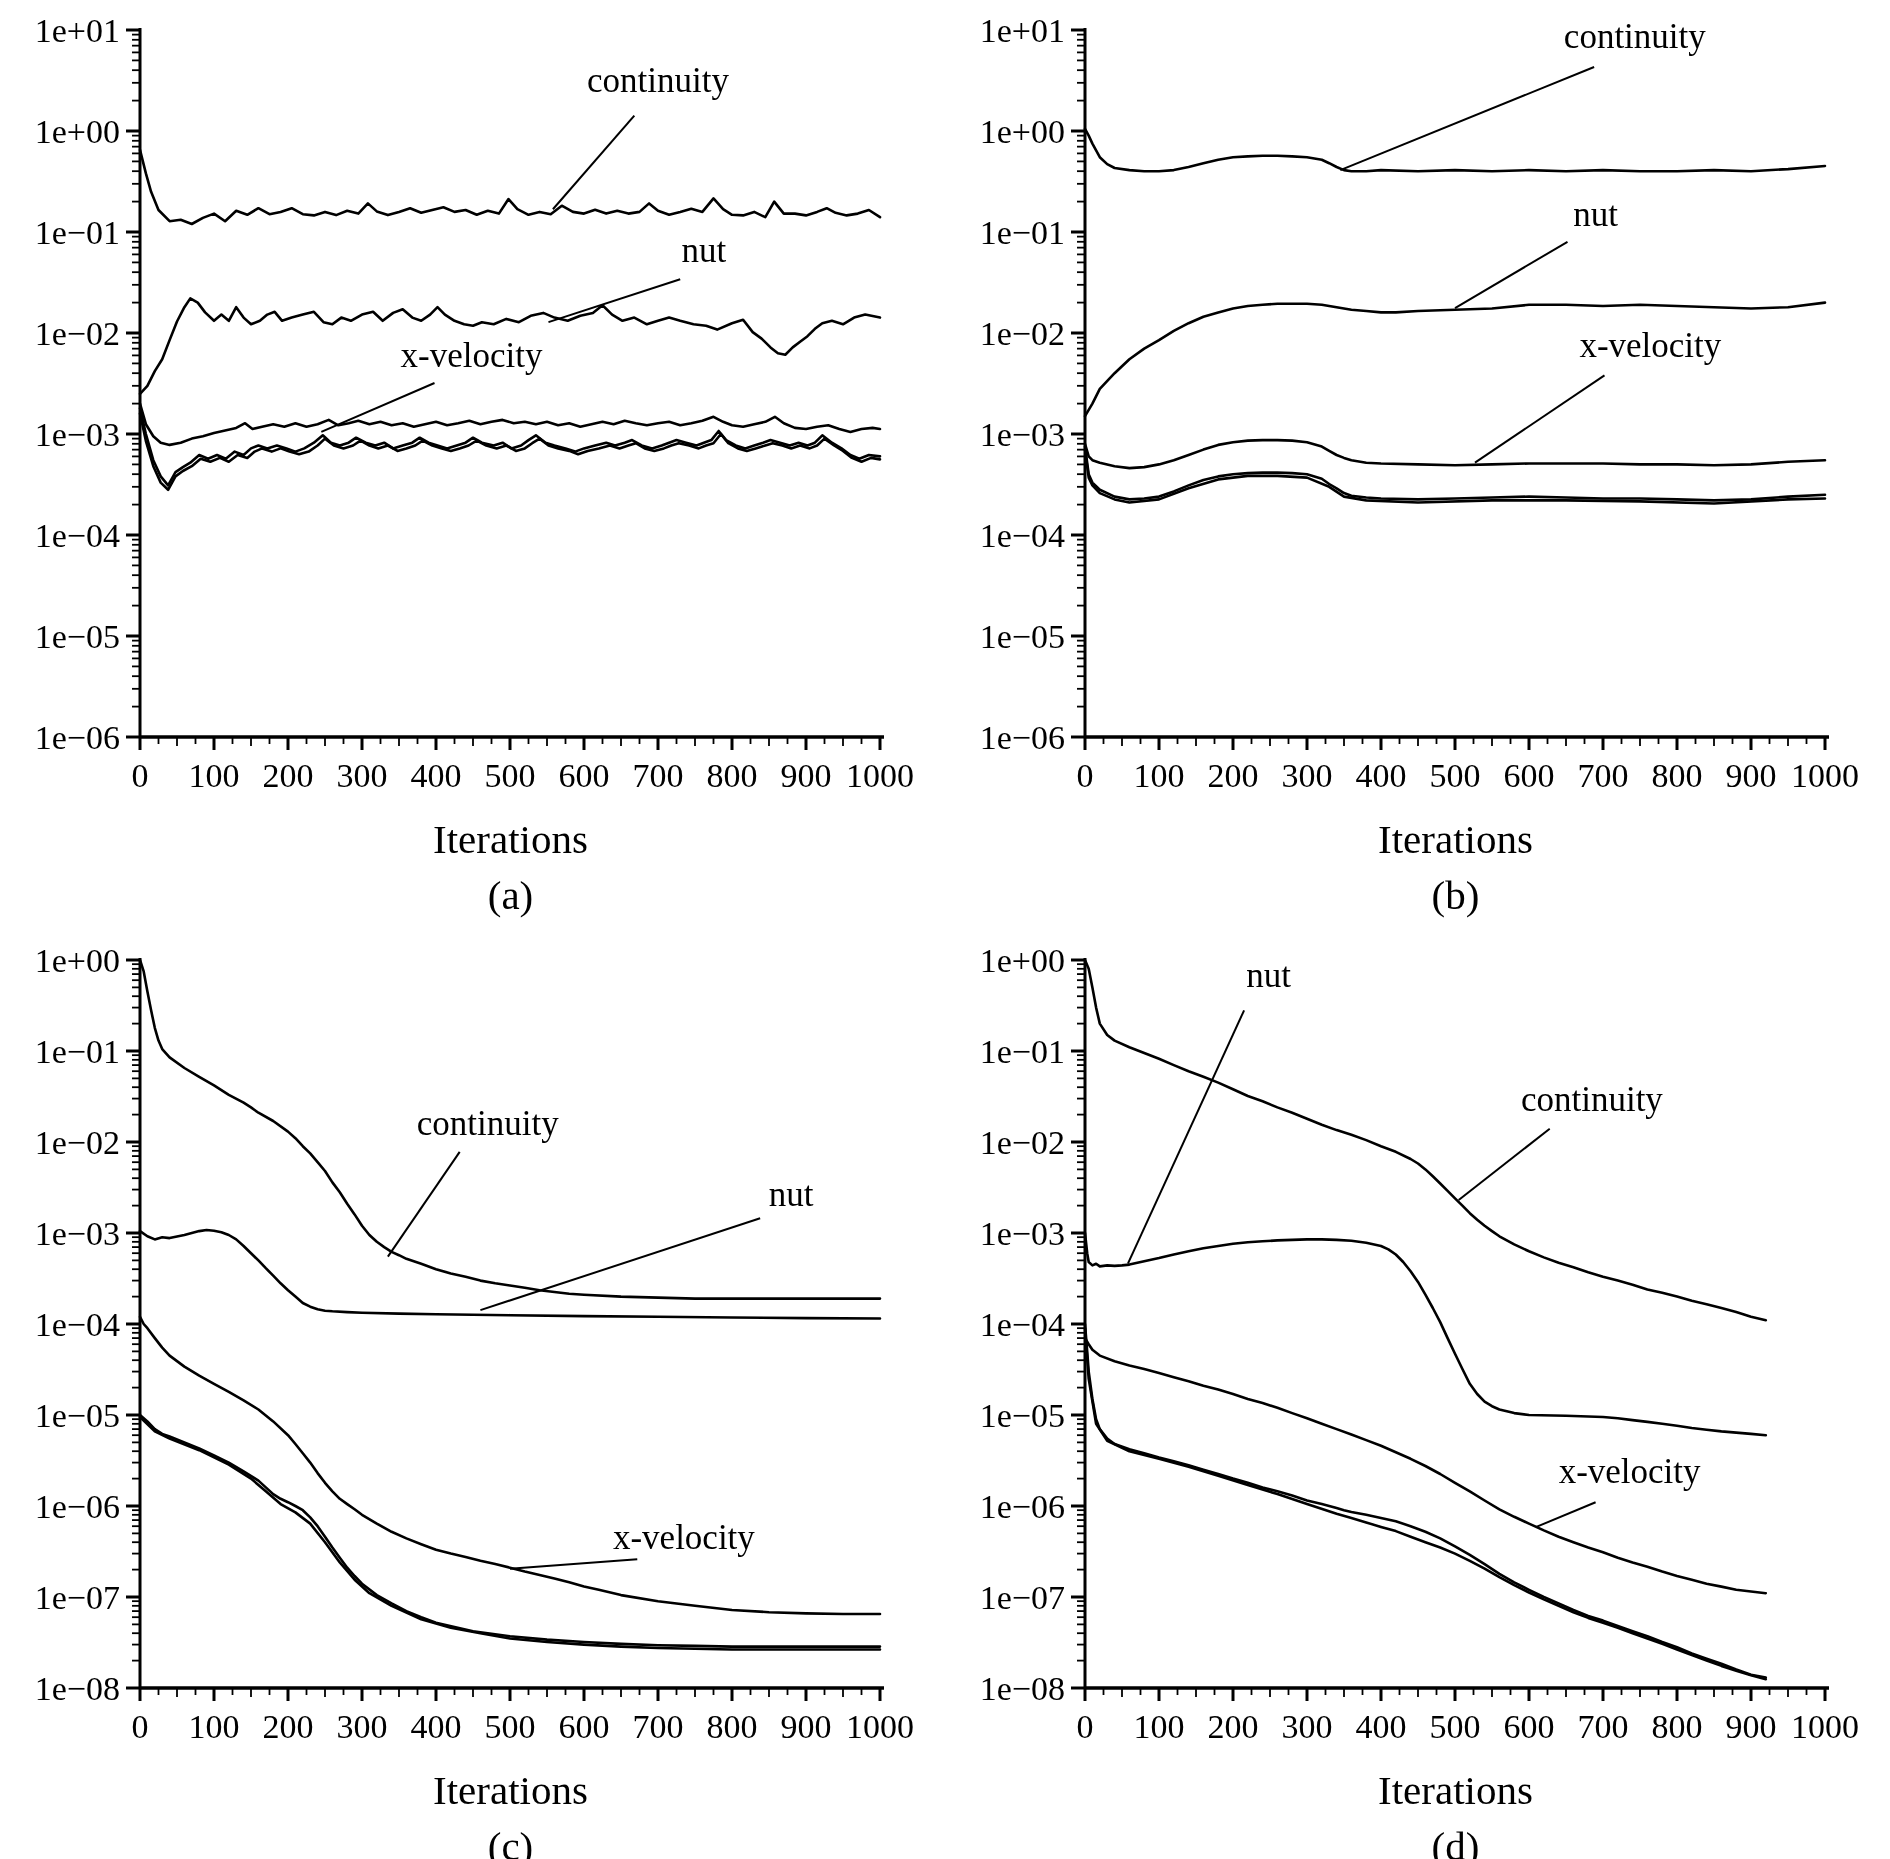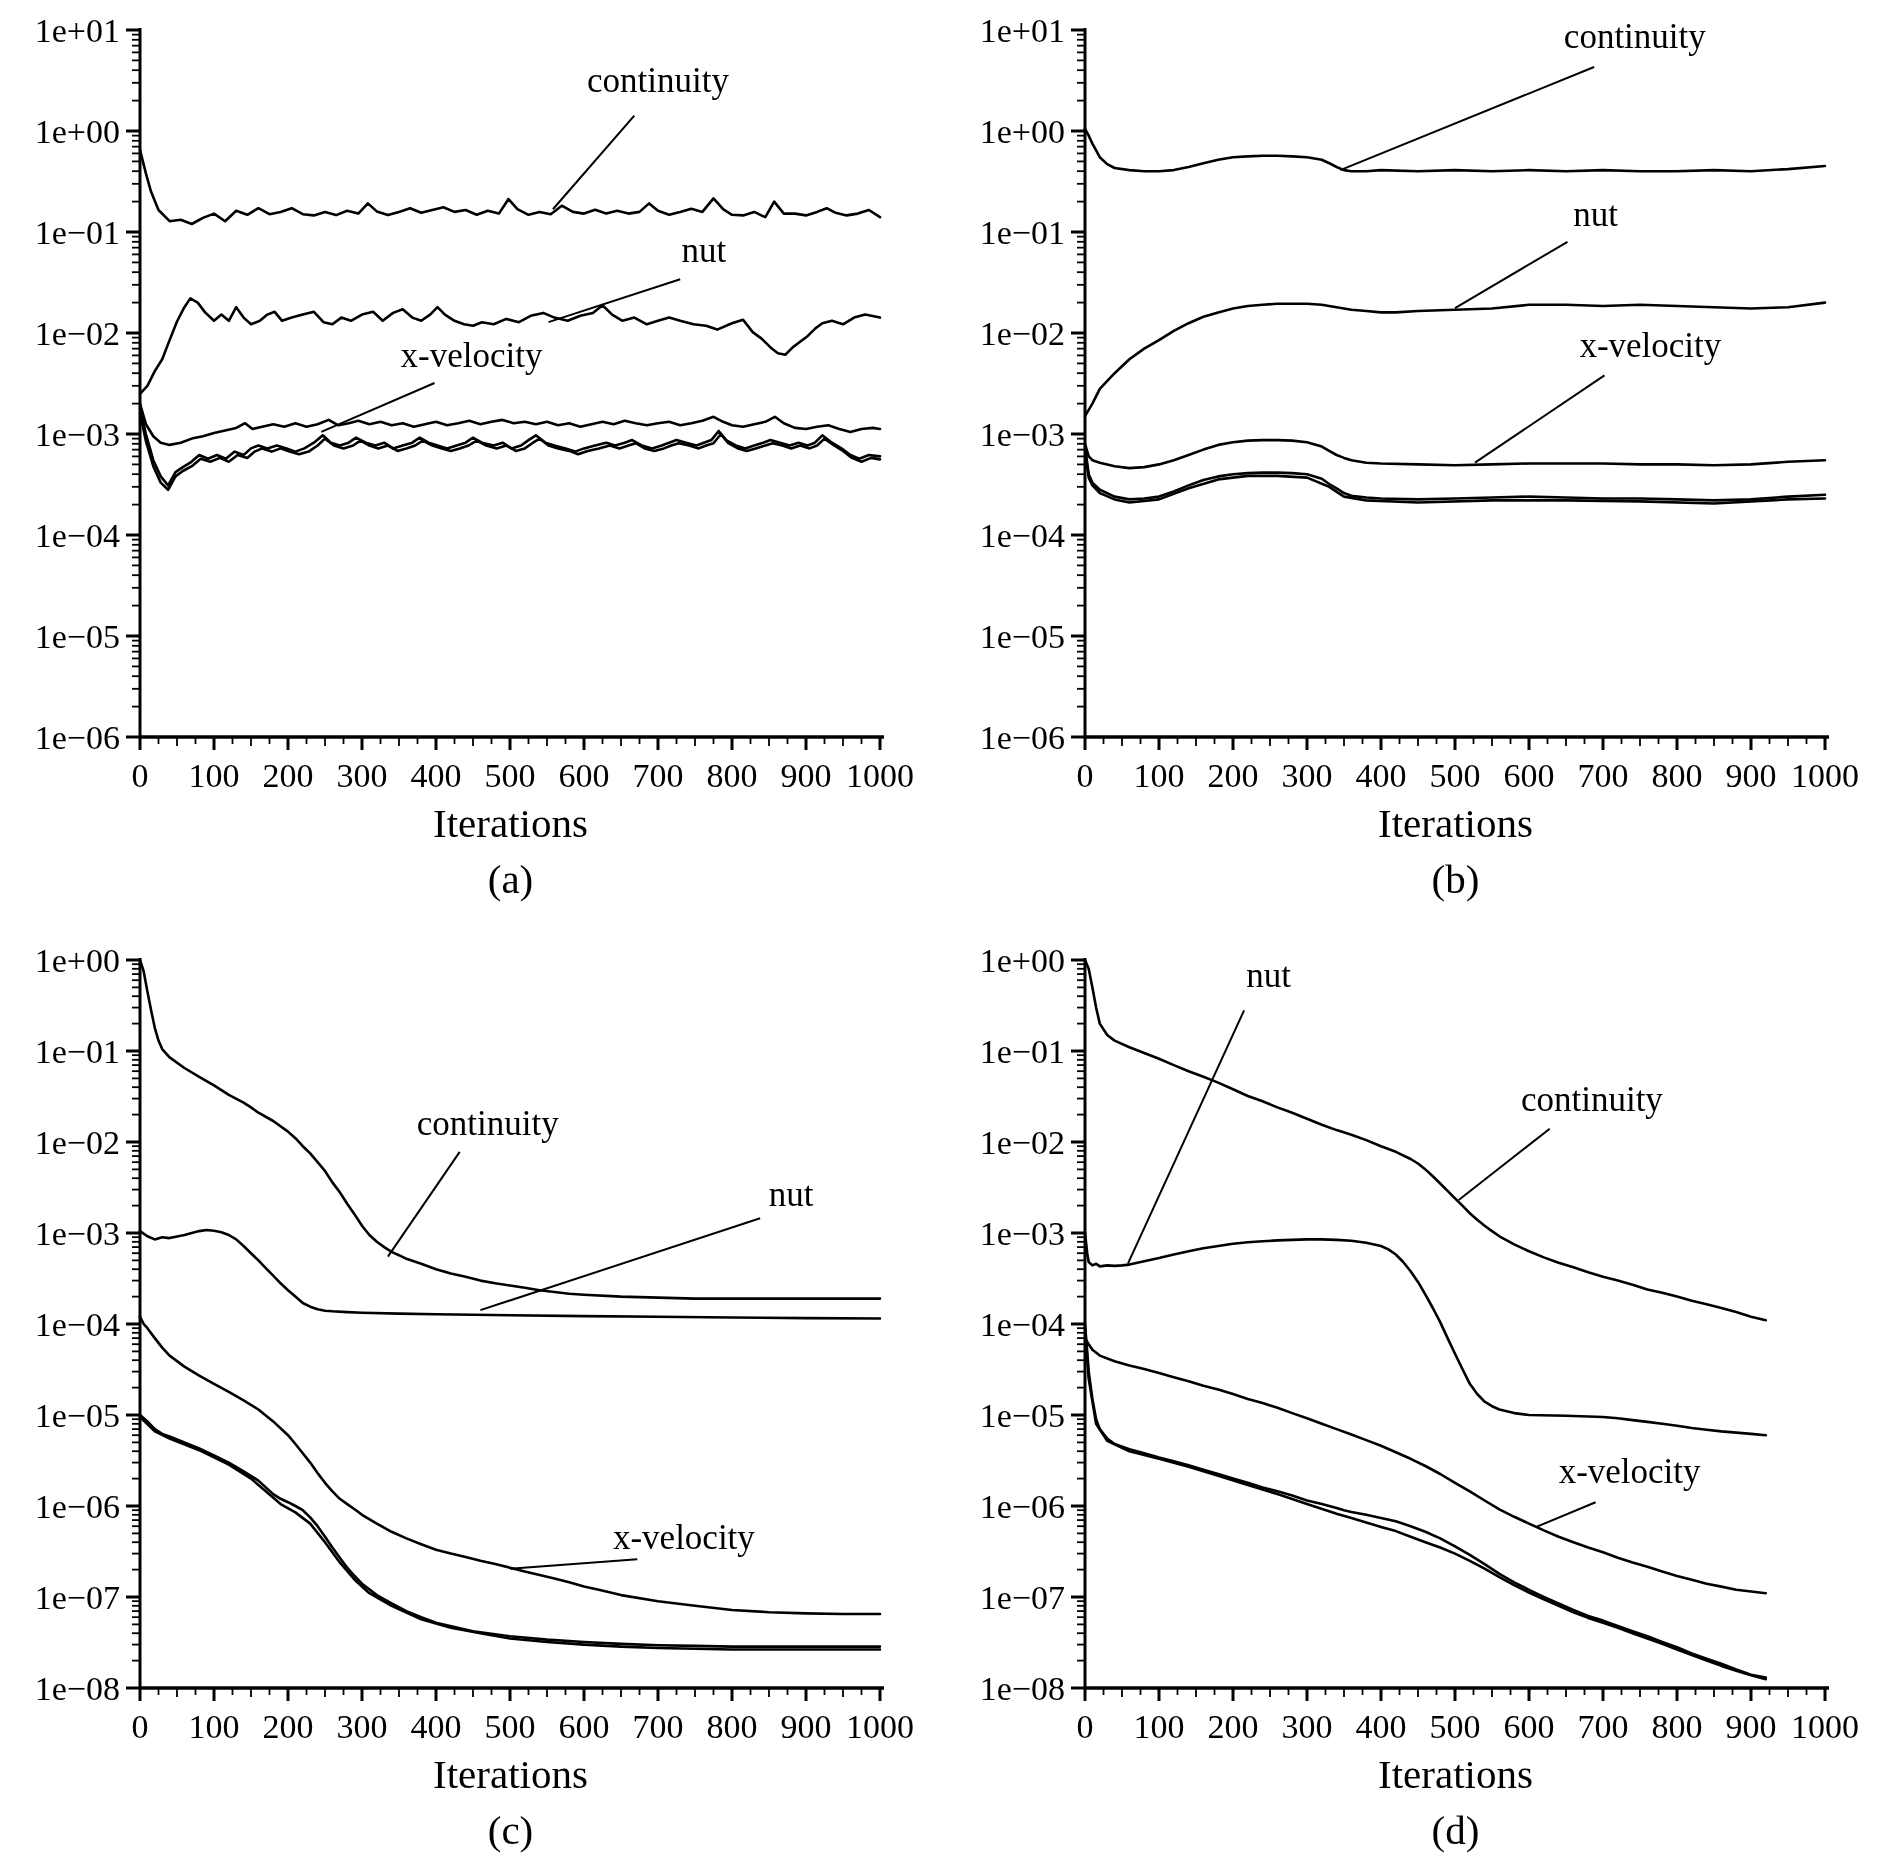--- a/index.html
+++ b/index.html
@@ -1,21 +1,21 @@
 <!DOCTYPE html>
 <html><head>
 <meta charset="utf-8">
 <style>
   html,body{margin:0;padding:0;background:#ffffff;}
   body{width:1890px;height:1859px;overflow:hidden;font-family:"Liberation Serif", serif;color:#000;}
   .grid{display:grid;grid-template-columns:945px 945px;grid-template-rows:930px 929px;}
   .cell{position:relative;}
   svg{display:block;}
   svg text{font-family:"Liberation Serif", serif;fill:#000;}
-  .xlabel{width:945px;text-align:center;font-size:41px;position:relative;left:38px;margin-top:0;}
+  .xlabel{width:945px;text-align:center;font-size:41px;position:relative;left:38px;margin-top:16px;}
   .caption{width:945px;text-align:center;font-size:41px;position:relative;left:38px;margin-top:8px;}
 </style>
 </head>
 <body>
 
 <div class="grid">
   <div class="cell">
     <svg width="945" viewBox="0 0 945 799" height="799">
         <line x1="140" y1="28" x2="140" y2="737" stroke="#000000" stroke-width="3"></line>
         <line x1="140" y1="737" x2="884" y2="737" stroke="#000000" stroke-width="3.5"></line>

